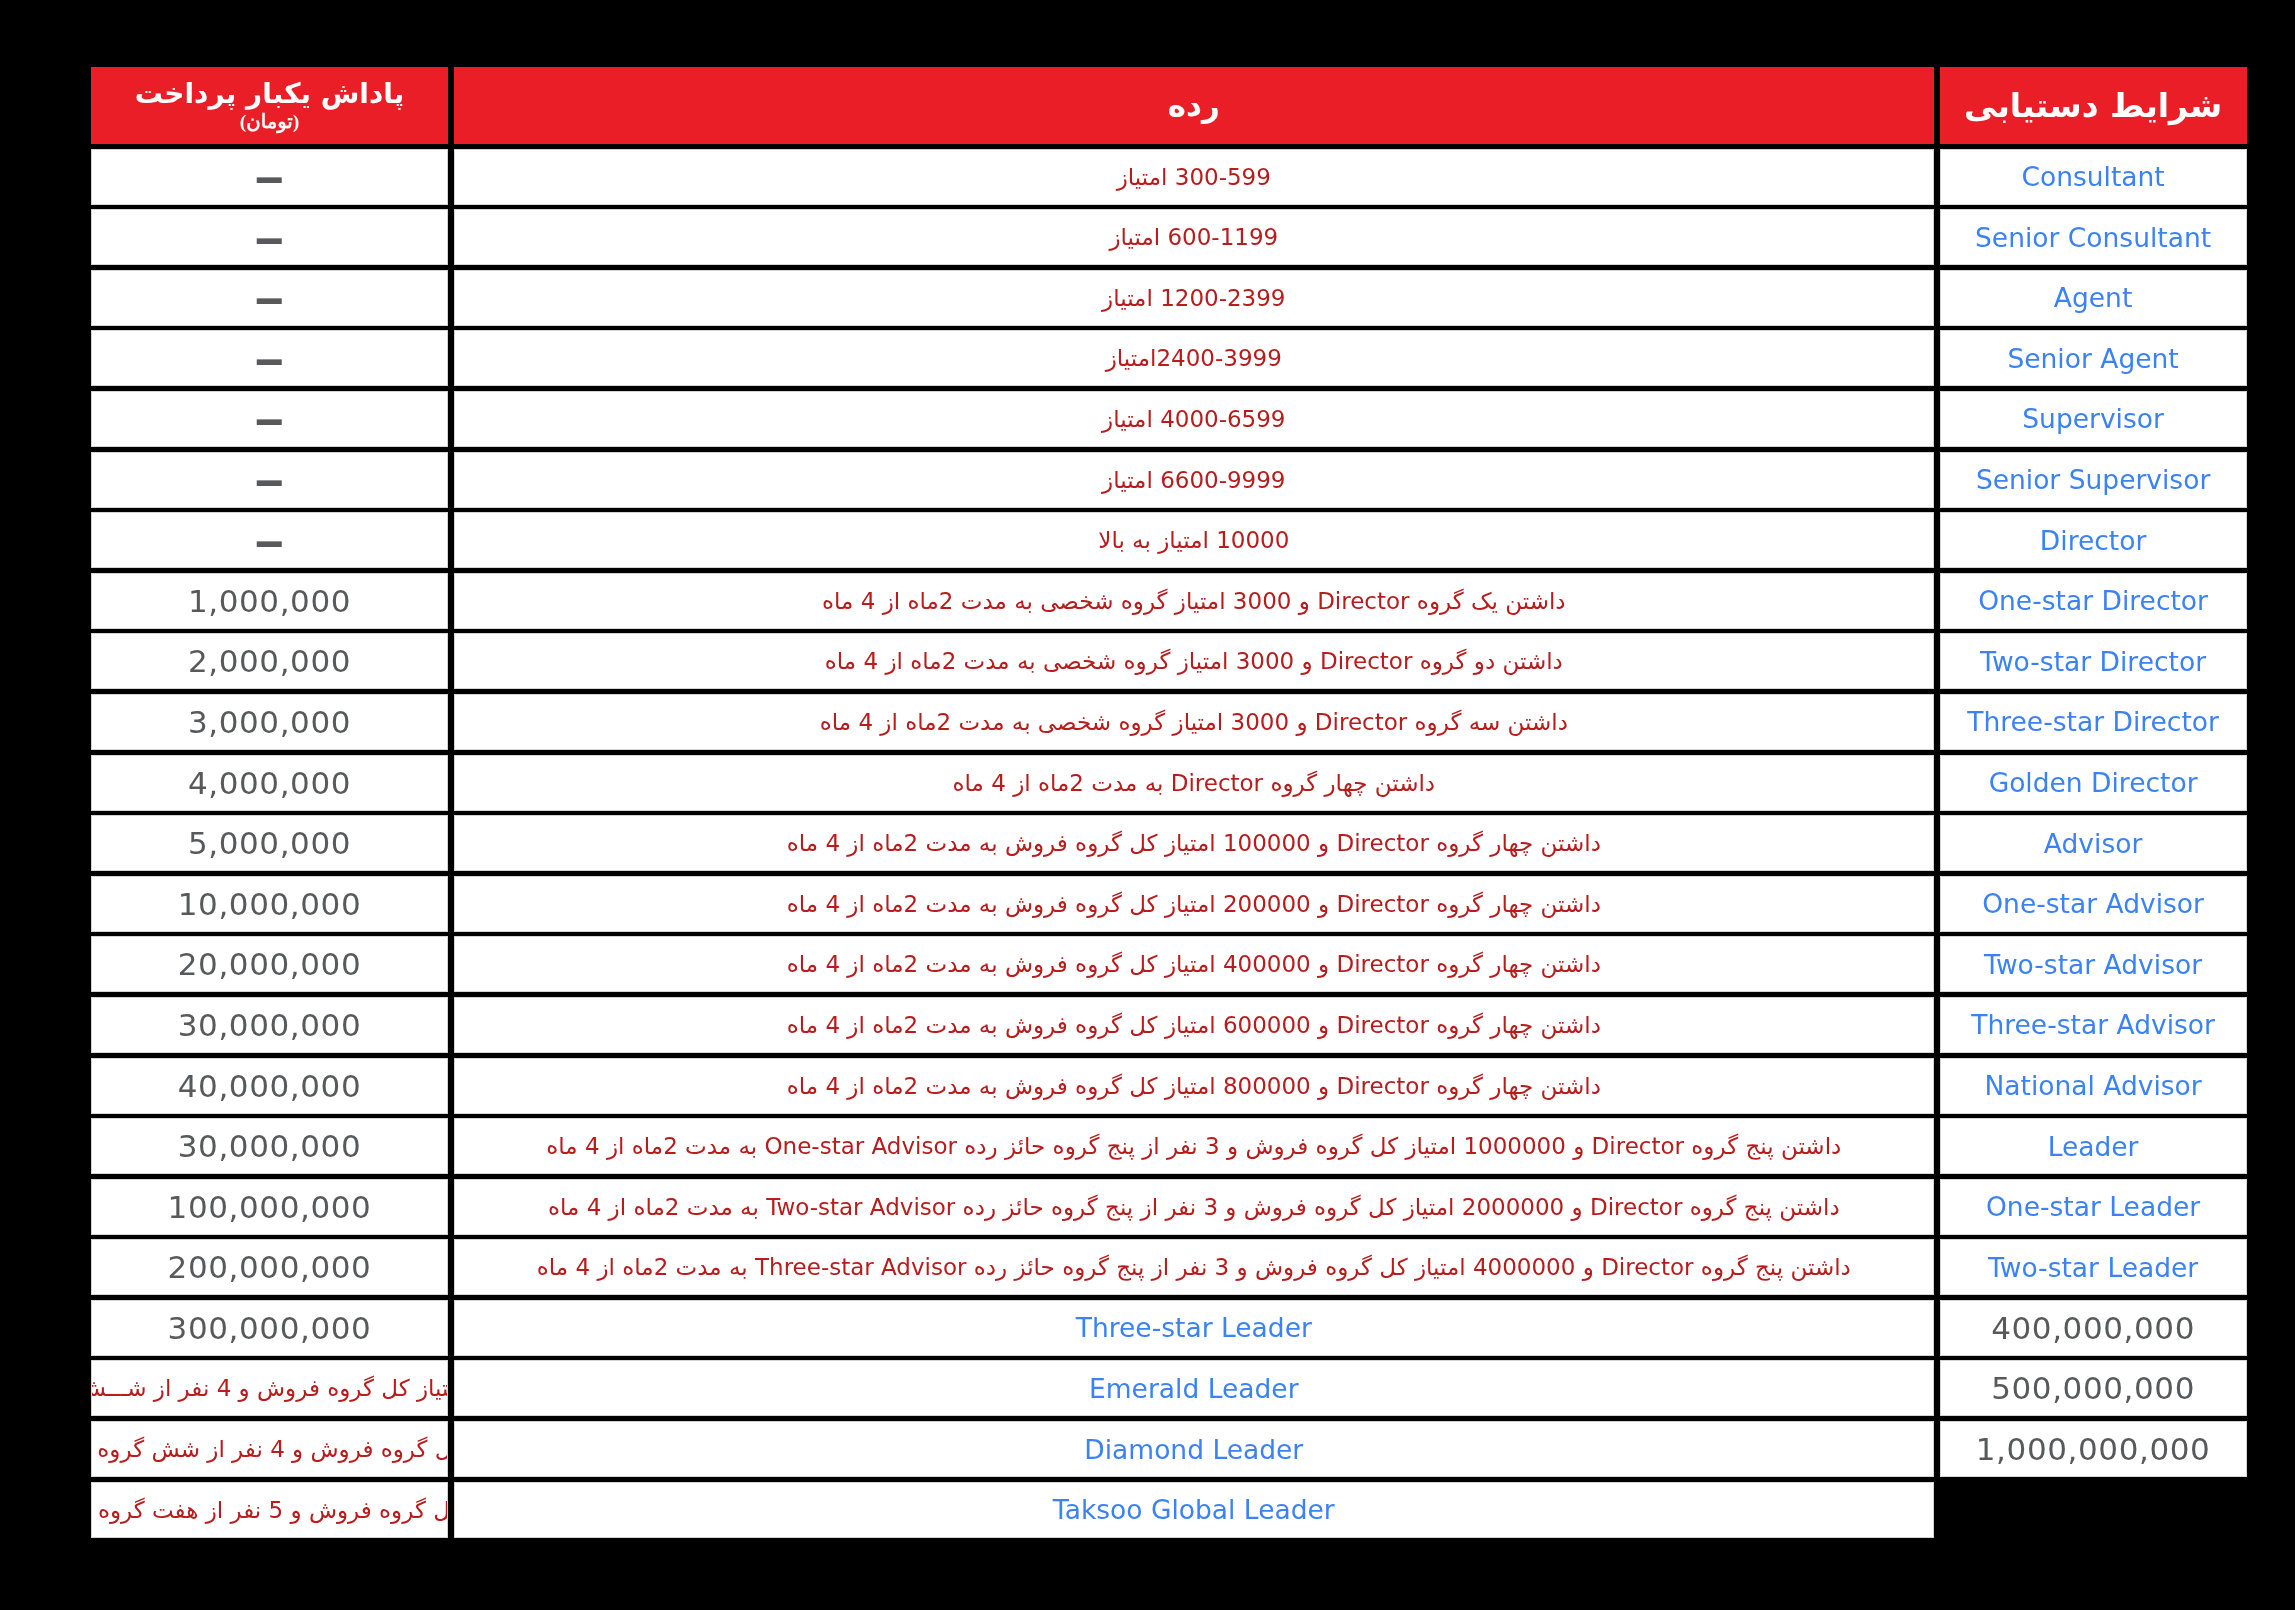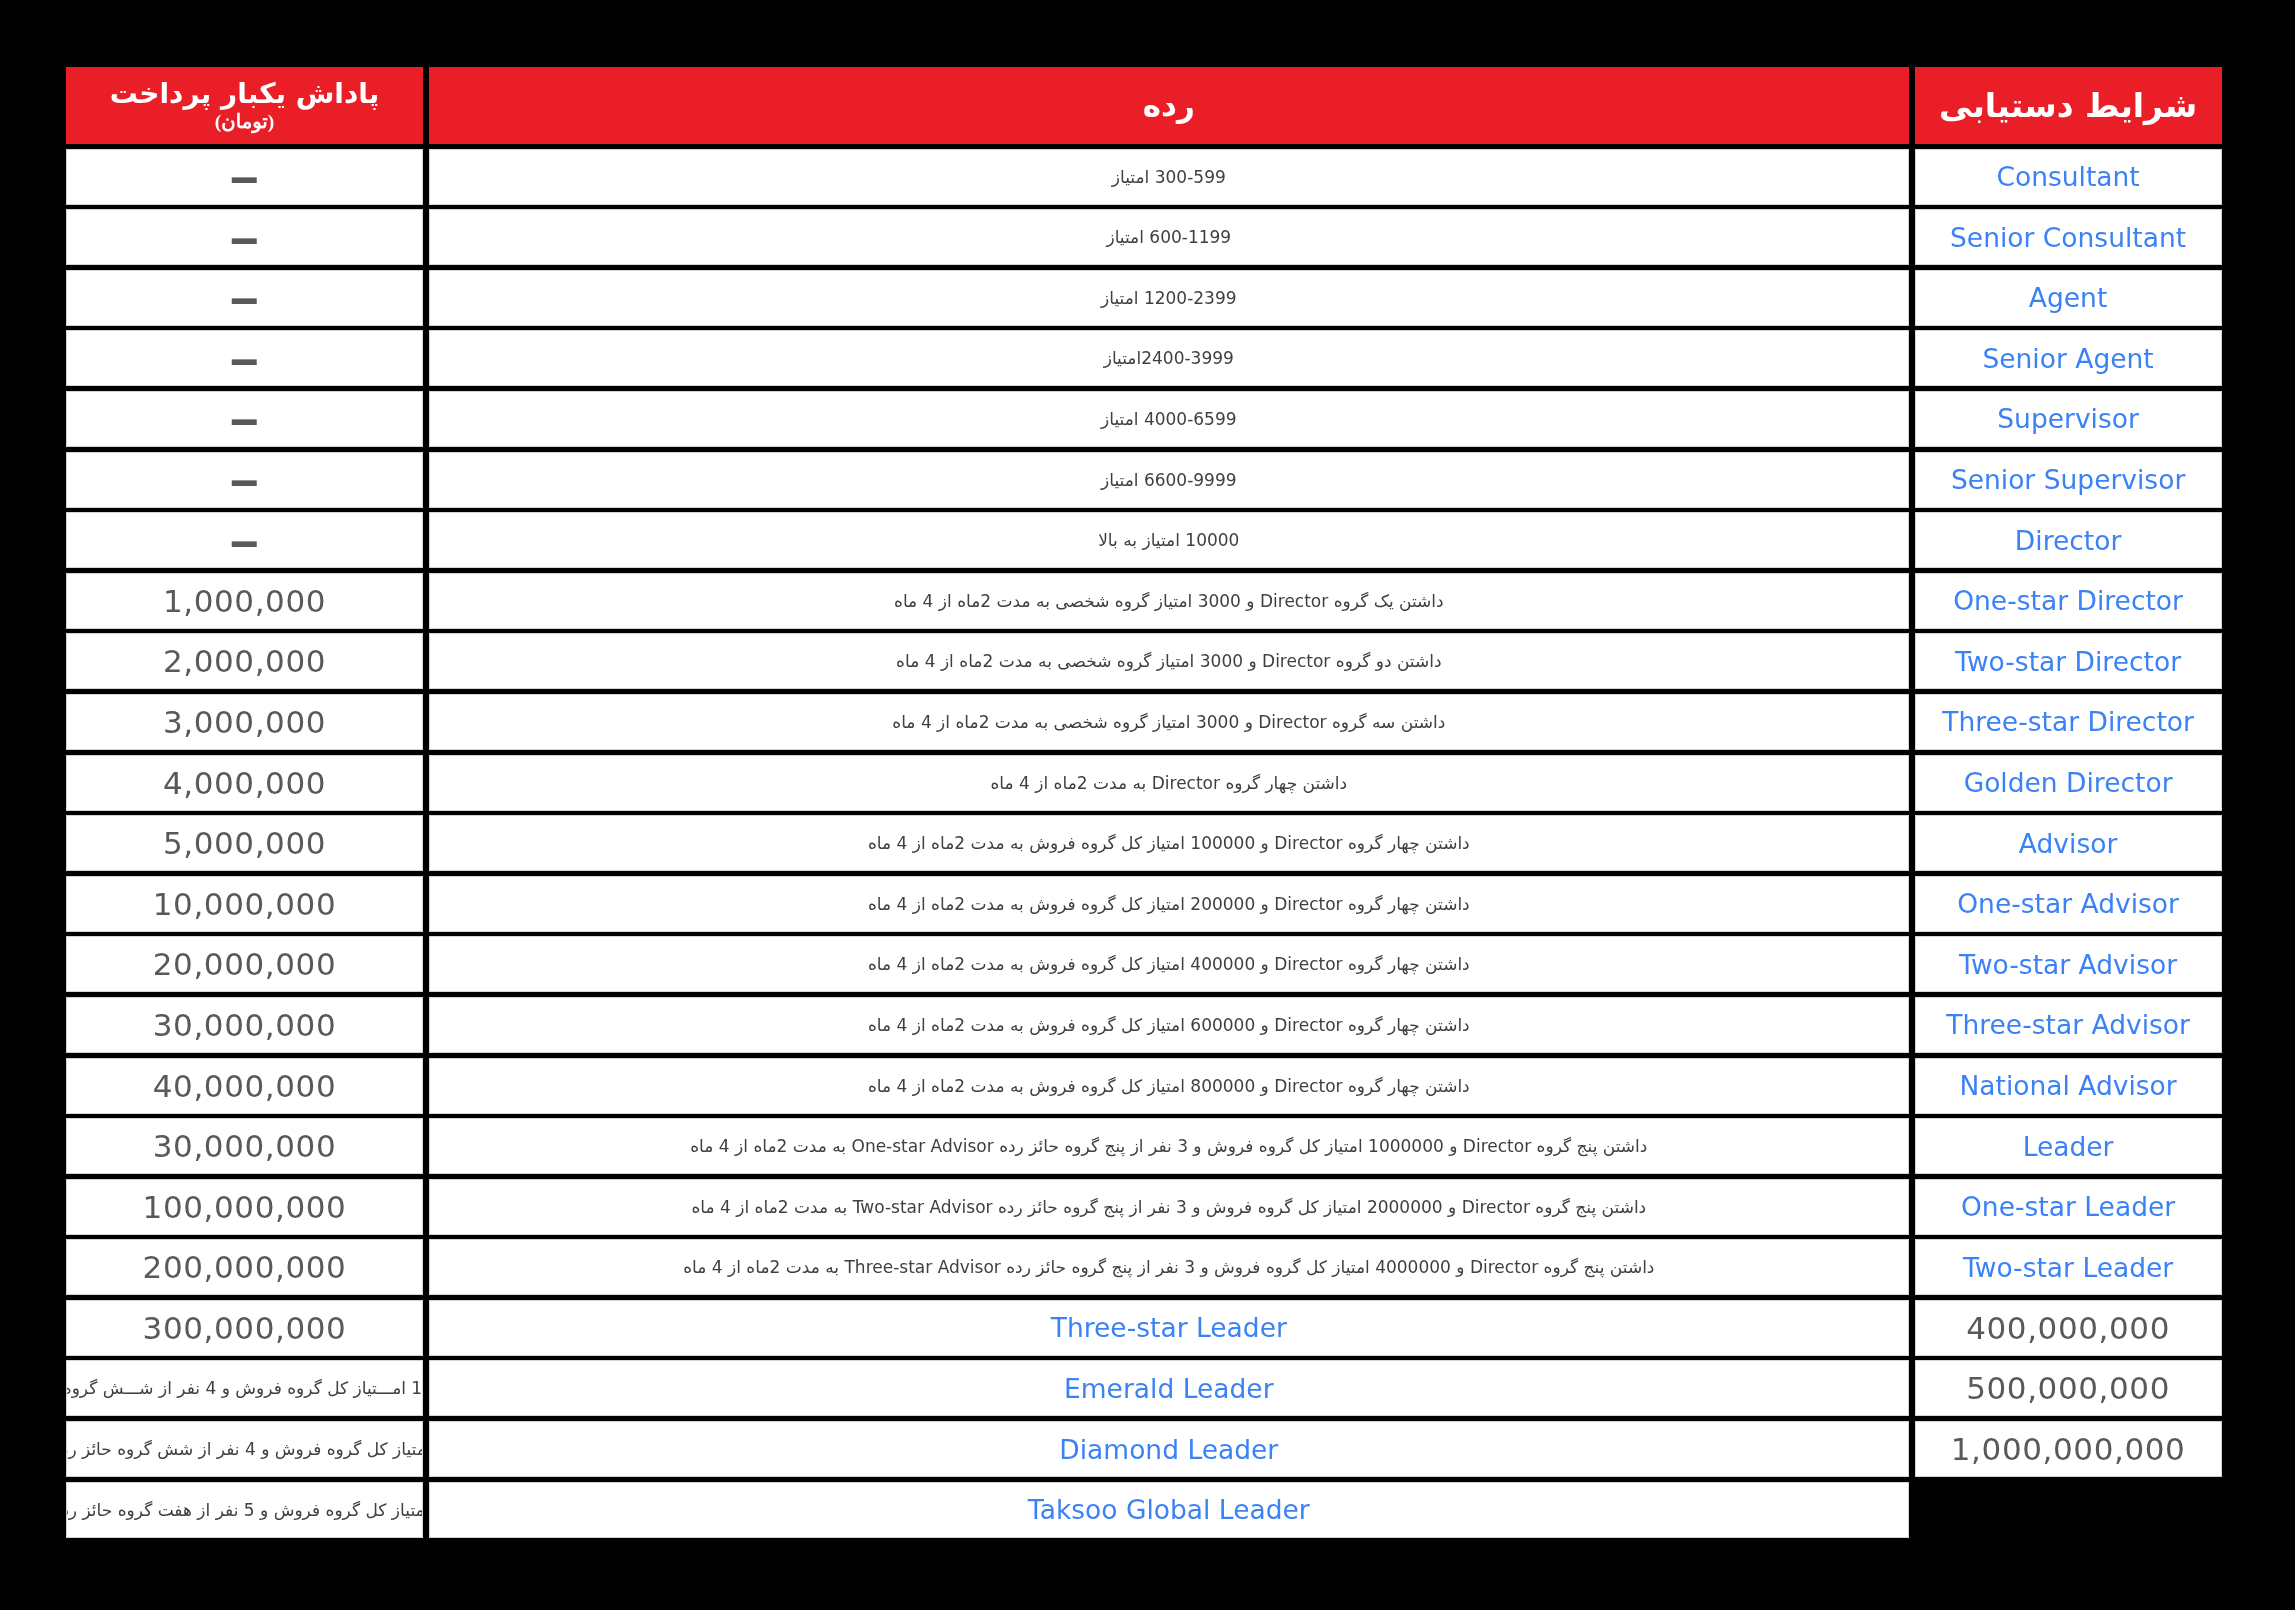--- a/index.html
+++ b/index.html
@@ -5,21 +5,21 @@
   html, body { margin: 0; padding: 0; }
   body {
     width: 2295px;
     height: 1611px;
     background: #000000;
     position: relative;
     font-family: "DejaVu Sans", "Liberation Sans", sans-serif;
   }
   .table-grid {
     position: absolute;
-    left: 66px;
+    left: 91px;
     top: 67px;
     width: 2155px;
     display: grid;
     grid-template-columns: 357px 1480px 307px;
     grid-template-rows: 77px;
     grid-auto-rows: 56px;
     row-gap: 4.6px;
     column-gap: 5.8px;
     background: #000000;
   }
@@ -57,22 +57,22 @@
     letter-spacing: 0.6px;
     white-space: nowrap;
   }
   .reward-cell span.dash {
     display: inline-block;
     font-weight: 700;
     font-size: 28px;
     transform: scaleY(1.6);
   }
   .condition-cell span {
-    font-size: 17px;
-    color: #404040;
+    font-size: 23px;
+    color: #b91c1c;
     white-space: nowrap;
     direction: rtl;
     unicode-bidi: plaintext;
   }
   .rank-cell span {
     font-size: 26.5px;
     color: #3b82f6;
     white-space: nowrap;
   }
 </style>

